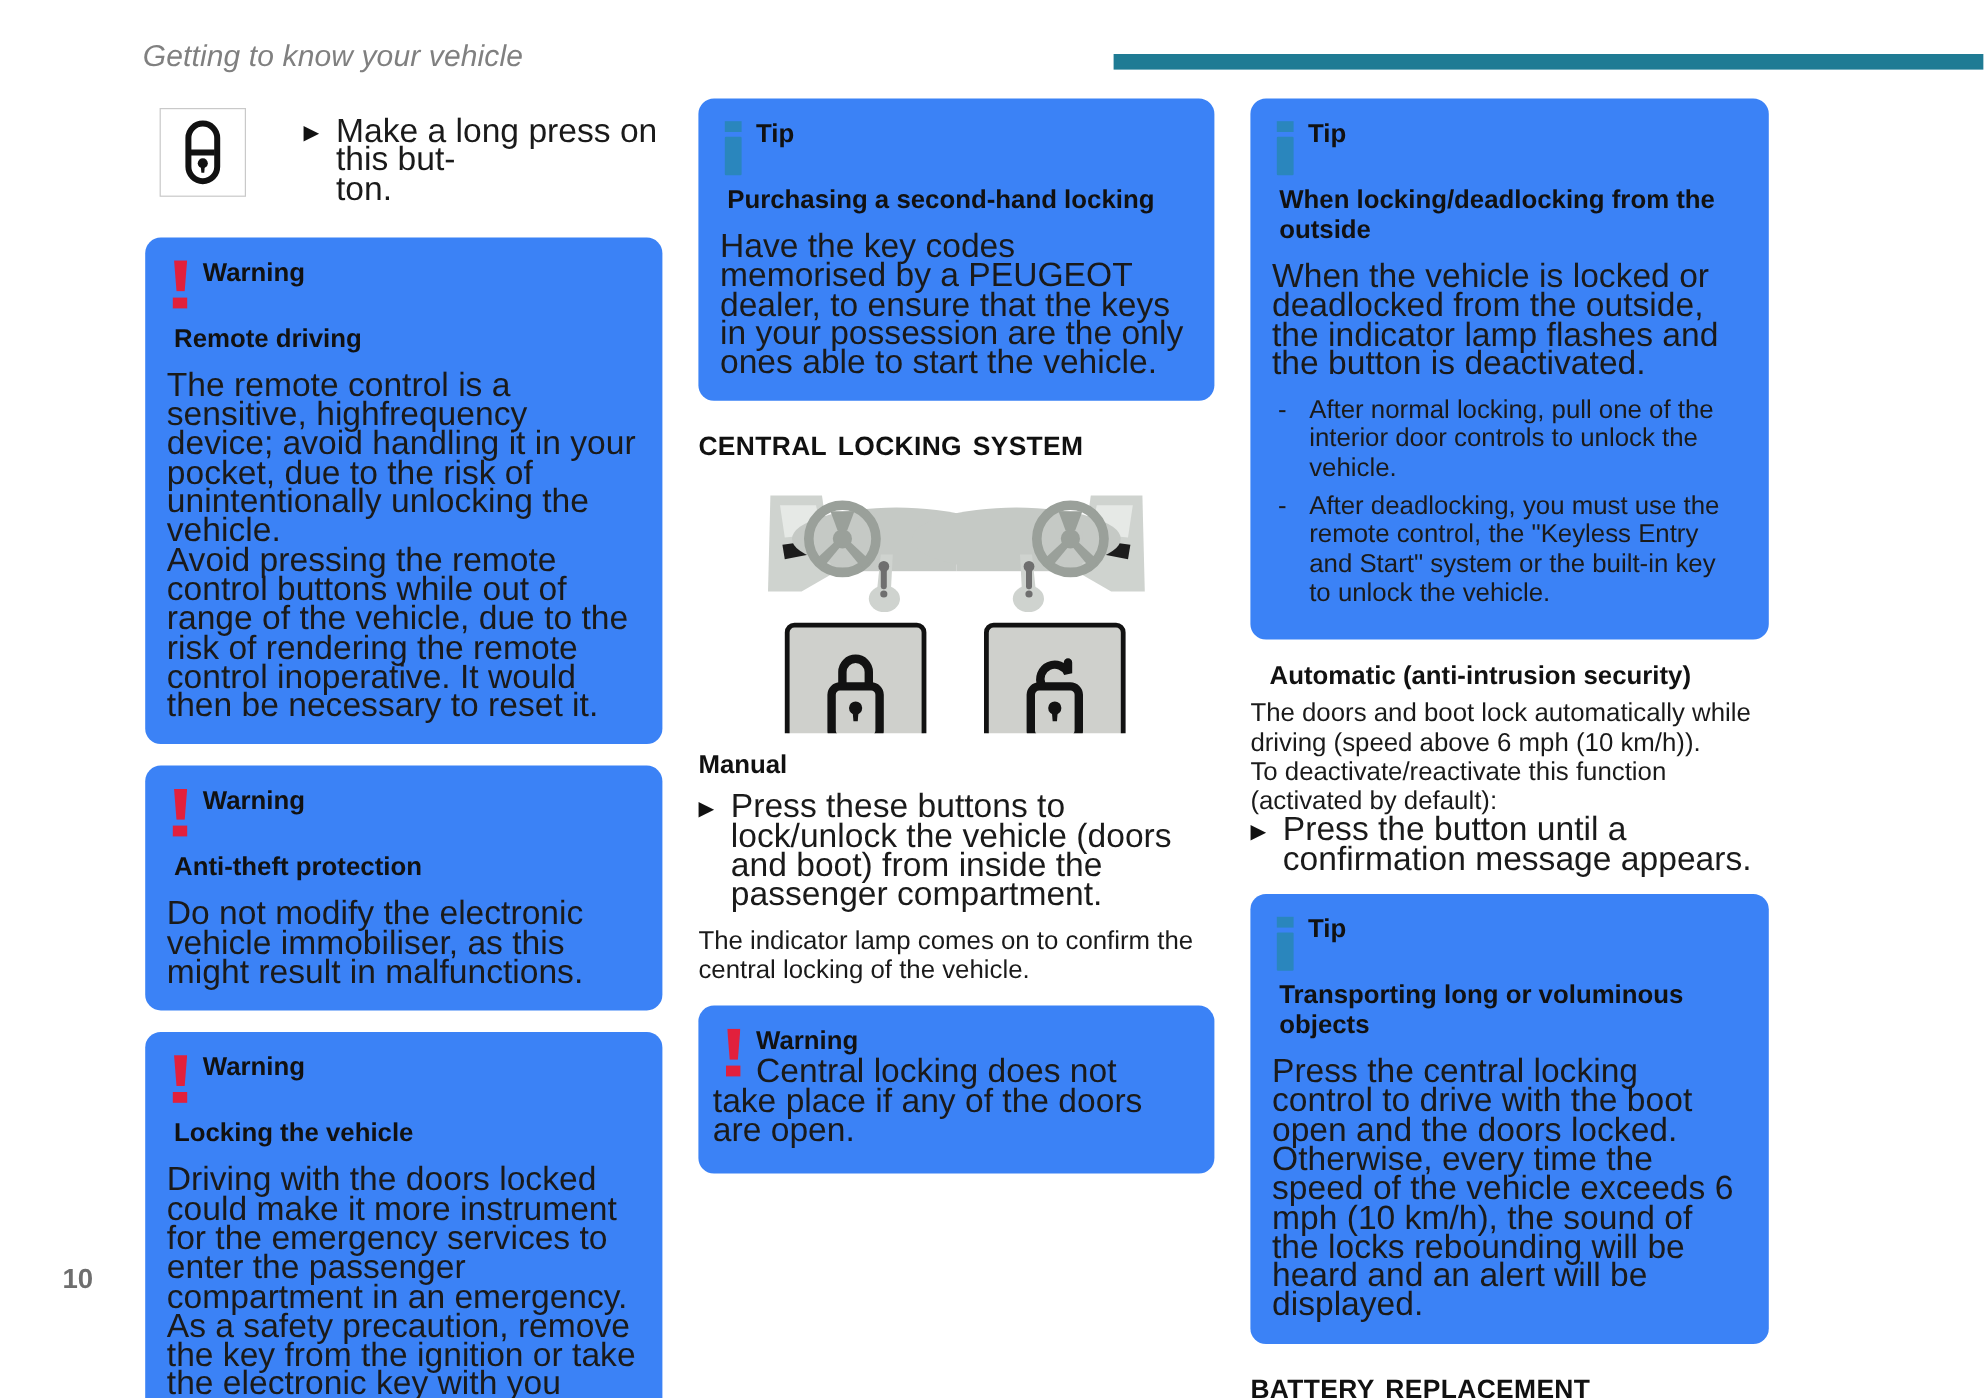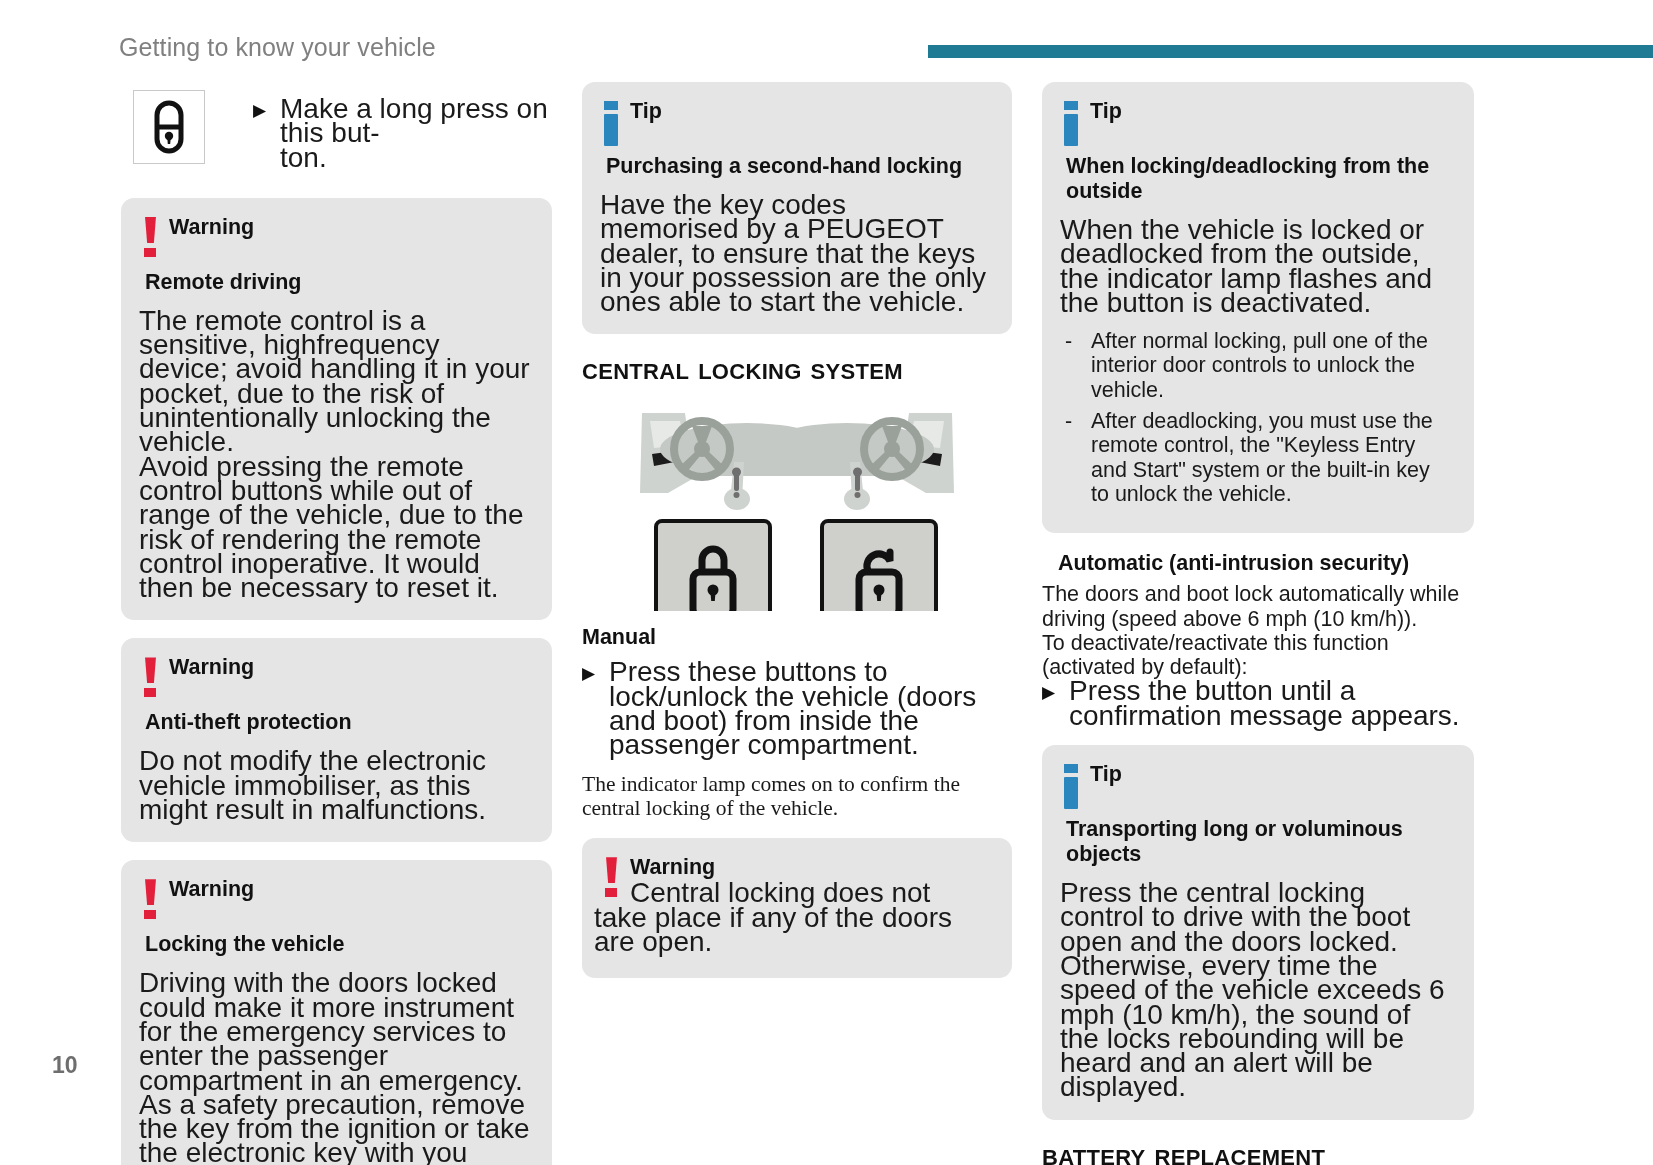--- a/index.html
+++ b/index.html
@@ -15,20 +15,21 @@
     color: #1a1a1a;
     overflow: hidden;
   }
 
   
   .page-header {
     position: absolute;
     top: 0; left: 0;
     width: 1410px;
     height: 80px;
+    font-style: italic;
   }
   .header-title {
     position: absolute;
     left: 119px;
     top: 33px;
     font-size: 25px;
     color: #808080;
     letter-spacing: 0.1px;
     white-space: nowrap;
   }
@@ -122,21 +123,21 @@
     box-sizing: border-box;
   }
   .dash-text {
     flex: 1 1 auto;
     font-size: 21.5px;
     line-height: 24.3px;
   }
 
   
   .callout {
-    background: #e5e5e5;
+    background: #3b82f6;
     border-radius: 13px;
     padding: 17px 22px 20px 18px;
     box-sizing: border-box;
     position: relative;
     margin-bottom: 18px;
   }
   .callout-head {
     display: flex;
     align-items: flex-start;
     margin-bottom: 2px;
@@ -404,21 +405,21 @@
       </svg>
     </div>
 
     <div class="sub-head" style="margin-bottom:10px;">Manual</div>
 
     <div class="arrow-item" style="margin-bottom:14px;">
       <span class="arrow-glyph">▶</span>
       <span class="arrow-text">Press these buttons to lock/unlock the vehicle (doors and boot) from inside the passenger compartment.</span>
     </div>
 
-    <p class="body-text" style="margin-bottom:18px;font-family:Liberation Serif, serif;">The indicator lamp comes on to confirm the central locking of the vehicle.</p>
+    <p class="body-text" style="margin-bottom:18px;">The indicator lamp comes on to confirm the central locking of the vehicle.</p>
 
     <div class="callout inline-style" style="padding-bottom:24px;">
       <div class="callout-head" style="margin-bottom:0;">
         <div class="callout-icon">
           <span class="icon-warn-bar"></span>
             <span class="icon-warn-dot"></span>
         </div>
         <div class="callout-titles">
           <div class="callout-kind">Warning</div>
           <div class="callout-body" style="margin-top:2px;margin-left:-36px;text-indent:36px;">Central locking does not take place if any of the doors are open.</div>

